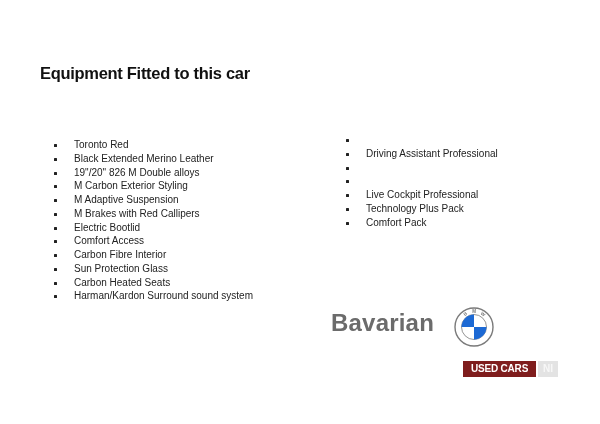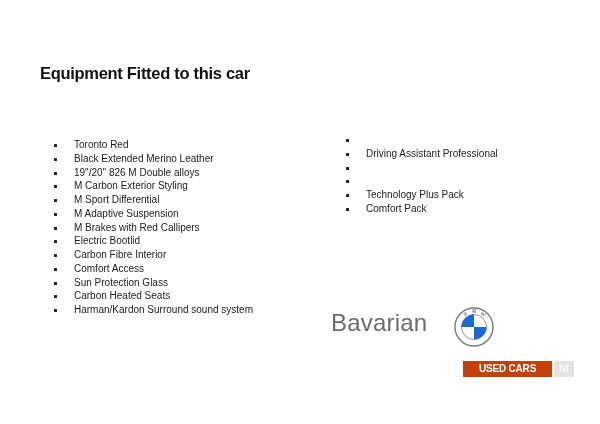--- a/index.html
+++ b/index.html
@@ -18,56 +18,56 @@
     ul.eq li { height: 13.75px; line-height: 13.75px; position: relative; padding-left: 20px; white-space: nowrap; }
     ul.eq li .bullet {
       position: absolute; left: 0; top: 6px; width: 3px; height: 3px; background: #222; border-radius: 0.5px;
     }
     #list-left { left: 38px; top: 122px; }
     #list-right { left: 330px; top: 117px; }
     #list-left li { padding-left: 20px; }
     #list-right li { padding-left: 20px; }
     .brand {
       position: absolute; left: 331px; top: 309px;
-      font-size: 24px; font-weight: normal; color: #6b6b6b; letter-spacing: 0.2px;
+      font-size: 24px; font-weight: bold; color: #6b6b6b; letter-spacing: 0.2px;
     }
     .bmw-logo { position: absolute; left: 454px; top: 307px; width: 40px; height: 40px; }
     .badge {
       position: absolute; left: 463px; top: 361px; height: 16px; display: flex;
       font-size: 10px; font-weight: bold; color: #fff;
     }
-    .badge .used { background: #c2410c; padding: 0 16px; line-height: 16px; letter-spacing: -0.2px; }
+    .badge .used { background: #7f1d1d; padding: 0 8px; line-height: 16px; letter-spacing: -0.2px; }
     .badge .ni { background: #e3e3e3; color: #f7f7f7; padding: 0 5px; line-height: 16px; margin-left: 2px; }
   </style>
 </head>
 <body>
 
 <div class="title">Equipment Fitted to this car</div>
 
 <ul class="eq" id="list-left">
   <li><span class="bullet"></span><span>Toronto Red</span></li>
   <li><span class="bullet"></span><span>Black Extended Merino Leather</span></li>
   <li><span class="bullet"></span><span>19"/20" 826 M Double alloys</span></li>
   <li><span class="bullet"></span><span>M Carbon Exterior Styling</span></li>
-  <li><span class="bullet"></span><span>M Sport Differential</span></li>
   <li><span class="bullet"></span><span>M Adaptive Suspension</span></li>
   <li><span class="bullet"></span><span>M Brakes with Red Callipers</span></li>
   <li><span class="bullet"></span><span>Electric Bootlid</span></li>
+  <li><span class="bullet"></span><span>Comfort Access</span></li>
   <li><span class="bullet"></span><span>Carbon Fibre Interior</span></li>
-  <li><span class="bullet"></span><span>Comfort Access</span></li>
   <li><span class="bullet"></span><span>Sun Protection Glass</span></li>
   <li><span class="bullet"></span><span>Carbon Heated Seats</span></li>
   <li><span class="bullet"></span><span>Harman/Kardon Surround sound system</span></li>
 </ul>
 
 <ul class="eq" id="list-right">
   <li><span class="bullet"></span></li>
   <li><span class="bullet"></span><span>Driving Assistant Professional</span></li>
   <li><span class="bullet"></span></li>
   <li><span class="bullet"></span></li>
+  <li><span class="bullet"></span><span>Live Cockpit Professional</span></li>
   <li><span class="bullet"></span><span>Technology Plus Pack</span></li>
   <li><span class="bullet"></span><span>Comfort Pack</span></li>
 </ul>
 
 <div class="brand">Bavarian</div>
 
 <svg class="bmw-logo" viewBox="0 0 40 40">
   <circle cx="20" cy="20" r="19" fill="#fff" stroke="#7a7a7a" stroke-width="1.4"></circle>
   <circle cx="20" cy="20" r="12.5" fill="#fff" stroke="#7a7a7a" stroke-width="0.8"></circle>
   <path d="M20 20 L20 7.5 A12.5 12.5 0 0 0 7.5 20 Z" fill="#1c69d4"></path>

